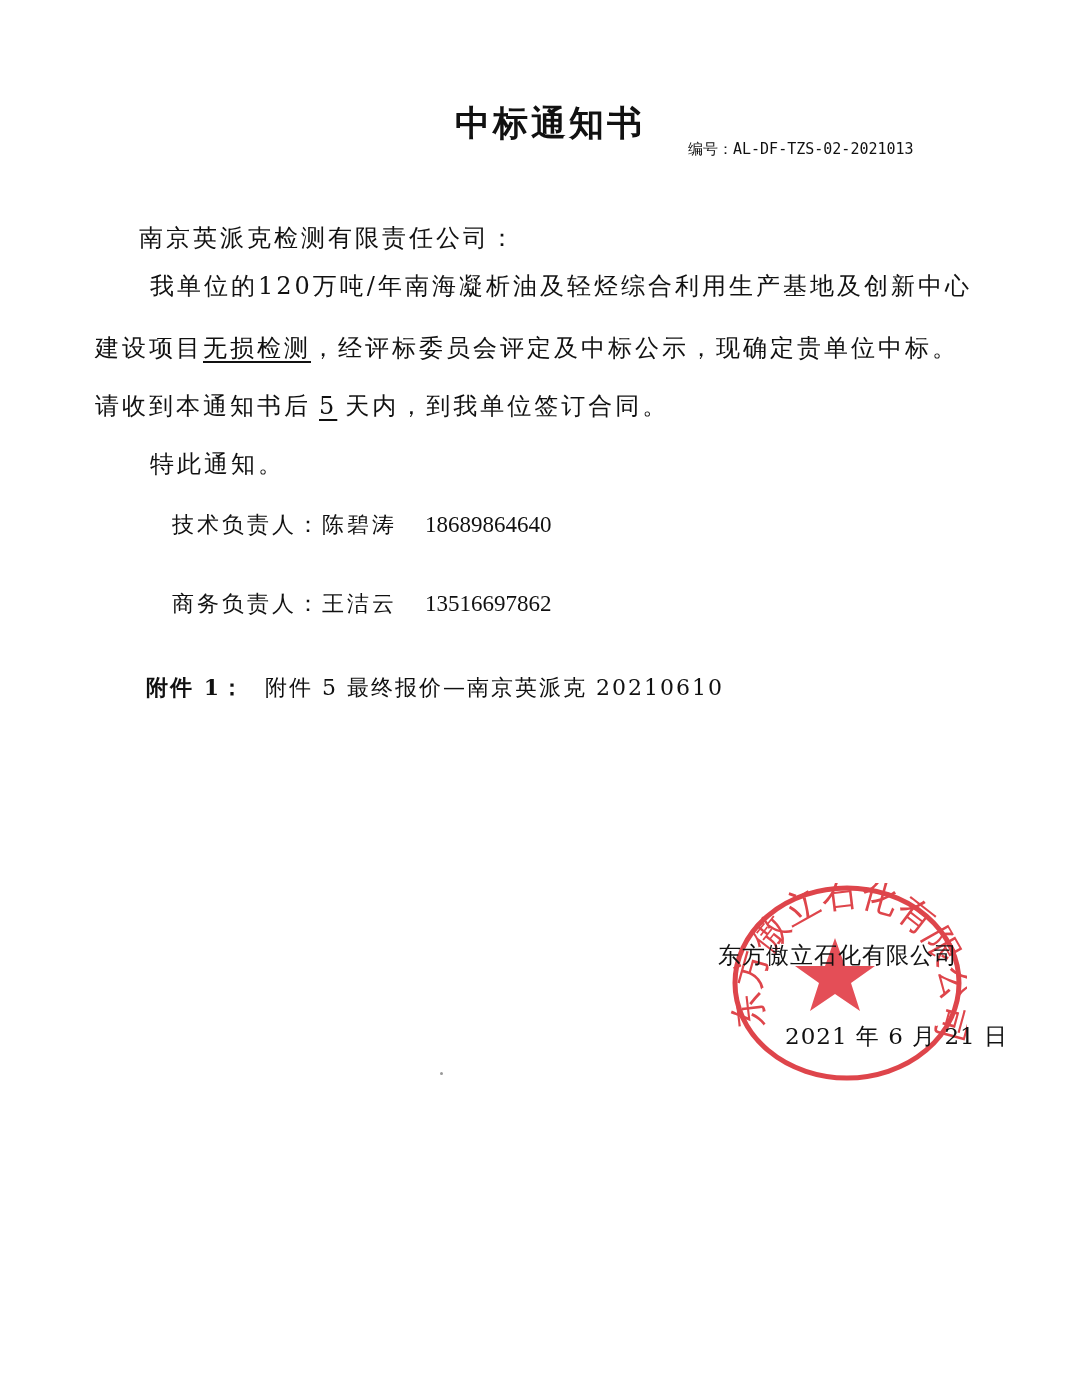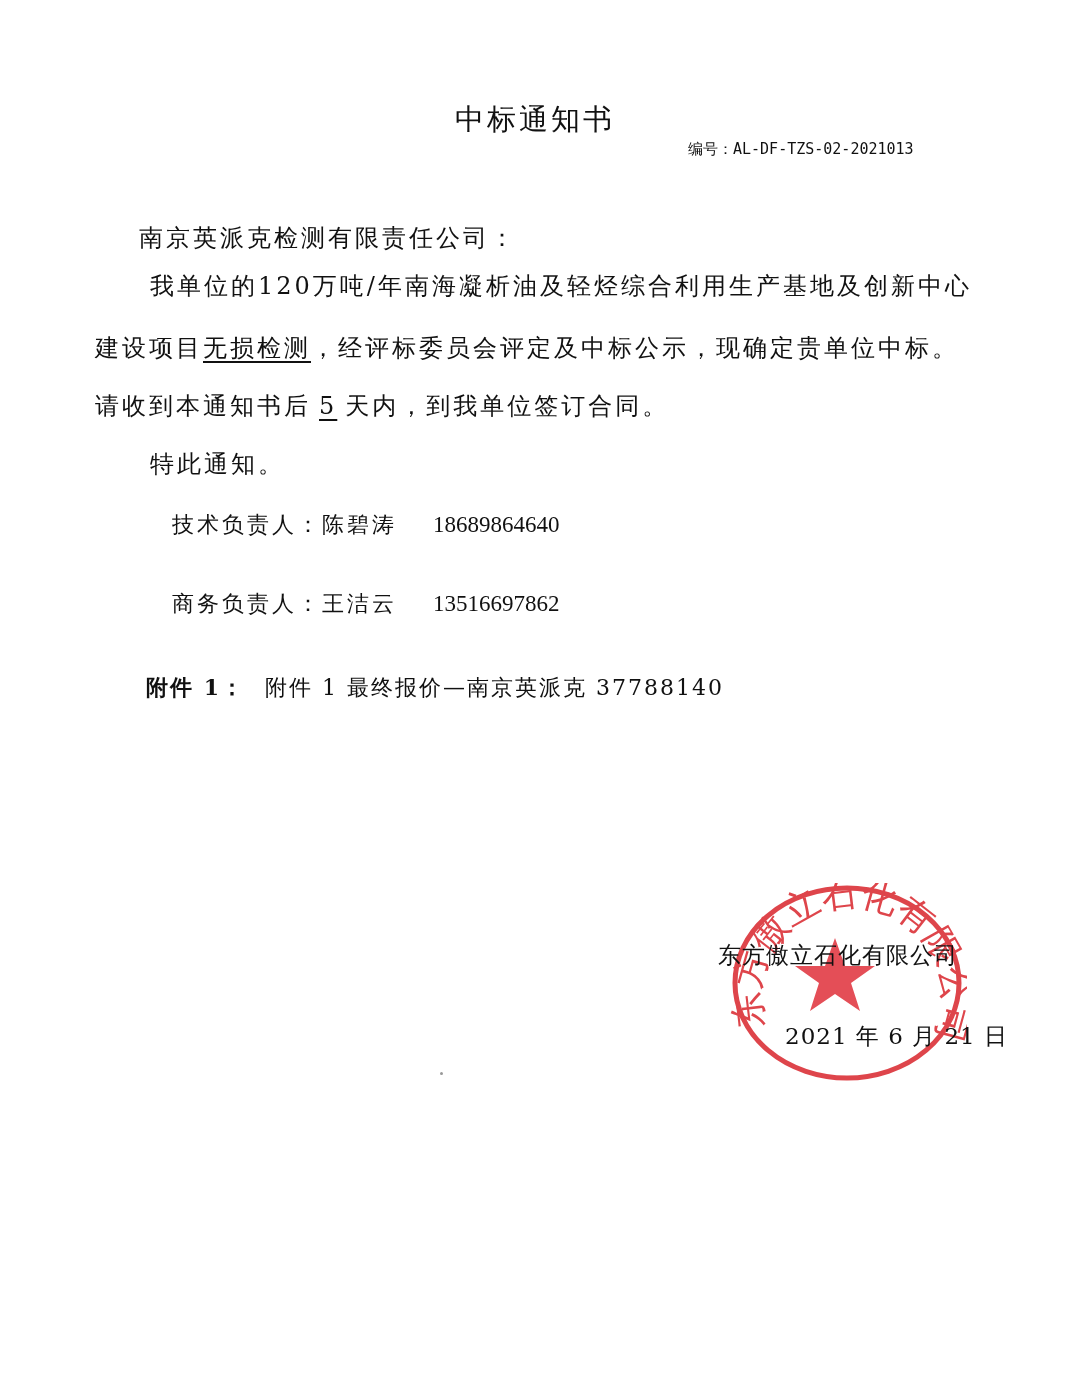--- a/index.html
+++ b/index.html
@@ -2,30 +2,30 @@
 <html><head>
 <meta charset="utf-8">
 <style>
   html, body { margin: 0; padding: 0; background: #ffffff; }
   body {
     width: 1080px; height: 1399px; position: relative; overflow: hidden;
     font-family: "DejaVu Serif", "Liberation Serif", serif;
     color: #111111;
   }
   .abs { position: absolute; white-space: nowrap; }
-  .title { left: 455px; top: 100px; font-size: 29px; letter-spacing: 3px; }
+  .title { left: 455px; top: 100px; font-size: 35px; letter-spacing: 3px; font-weight: bold; }
   .docno { left: 688px; top: 140px; font-size: 15px; font-family: "DejaVu Sans Mono", "Liberation Mono", monospace; letter-spacing: 0; }
   .body-text { font-size: 24px; letter-spacing: 3px; }
   .addressee { left: 95px; top: 222px; margin-left: 44px; }
   .line1 { left: 150px; top: 270px; }
   .line2 { left: 95px; top: 332px; }
   .line3 { left: 95px; top: 390px; }
   .notice { left: 150px; top: 448px; }
   .contact { font-size: 22px; letter-spacing: 3px; left: 172px; }
-  .contact .phone { display: inline-block; margin-left: 36px; letter-spacing: 0; font-family: "Liberation Serif", serif; font-size: 23px; }
+  .contact .phone { display: inline-block; margin-left: 28px; letter-spacing: 0; font-family: "Liberation Serif", serif; font-size: 23px; }
   .contact1 { top: 510px; }
   .contact2 { top: 589px; }
   .attach { left: 146px; top: 673px; font-size: 22px; letter-spacing: 2px; }
   .attach .gap { display: inline-block; width: 20px; }
   .u { text-decoration: underline; text-underline-offset: 5px; }
   .blank { display: inline-block; padding: 0 8px; text-decoration: underline; text-underline-offset: 5px; }
   .sign-company { left: 718px; top: 940px; font-size: 23px; letter-spacing: 1px; z-index: 2; }
   .sign-date { left: 785px; top: 997px; font-size: 23px; letter-spacing: 1px; z-index: 2; margin-top: 24px; }
   .stamp { left: 727px; top: 883px; width: 240px; height: 200px; z-index: 1; opacity: 0.85; }
   .scan-dot { position: absolute; width: 3px; height: 3px; background: #999; border-radius: 50%; }
@@ -57,21 +57,21 @@
 
   <div class="abs contact contact1">
     <span>技术负责人：</span><span>陈碧涛</span><span class="phone">18689864640</span>
   </div>
 
   <div class="abs contact contact2">
     <span>商务负责人：</span><span>王洁云</span><span class="phone">13516697862</span>
   </div>
 
   <div class="abs attach">
-    <span style="font-weight:bold;margin-top:36px;">附件 1：</span><span class="gap"></span><span>附件 1  最终报价—南京英派克 37788140</span>
+    <span style="font-weight:bold;margin-top:36px;">附件 1：</span><span class="gap"></span><span>附件 5  最终报价—南京英派克 20210610</span>
   </div>
 
   <svg class="abs stamp" viewBox="0 0 240 200">
     <defs>
       <path id="sealArc" d="M 40 150 A 92 92 0 1 1 205 160"></path>
     </defs>
     <ellipse cx="120" cy="100" rx="112" ry="95" fill="none" stroke="#d9252c" stroke-width="5"></ellipse>
     <text font-size="36" fill="#d9252c" font-family="'DejaVu Sans', sans-serif">
       <textPath href="#sealArc" startOffset="2%">东方傲立石化有限公司</textPath>
     </text>

